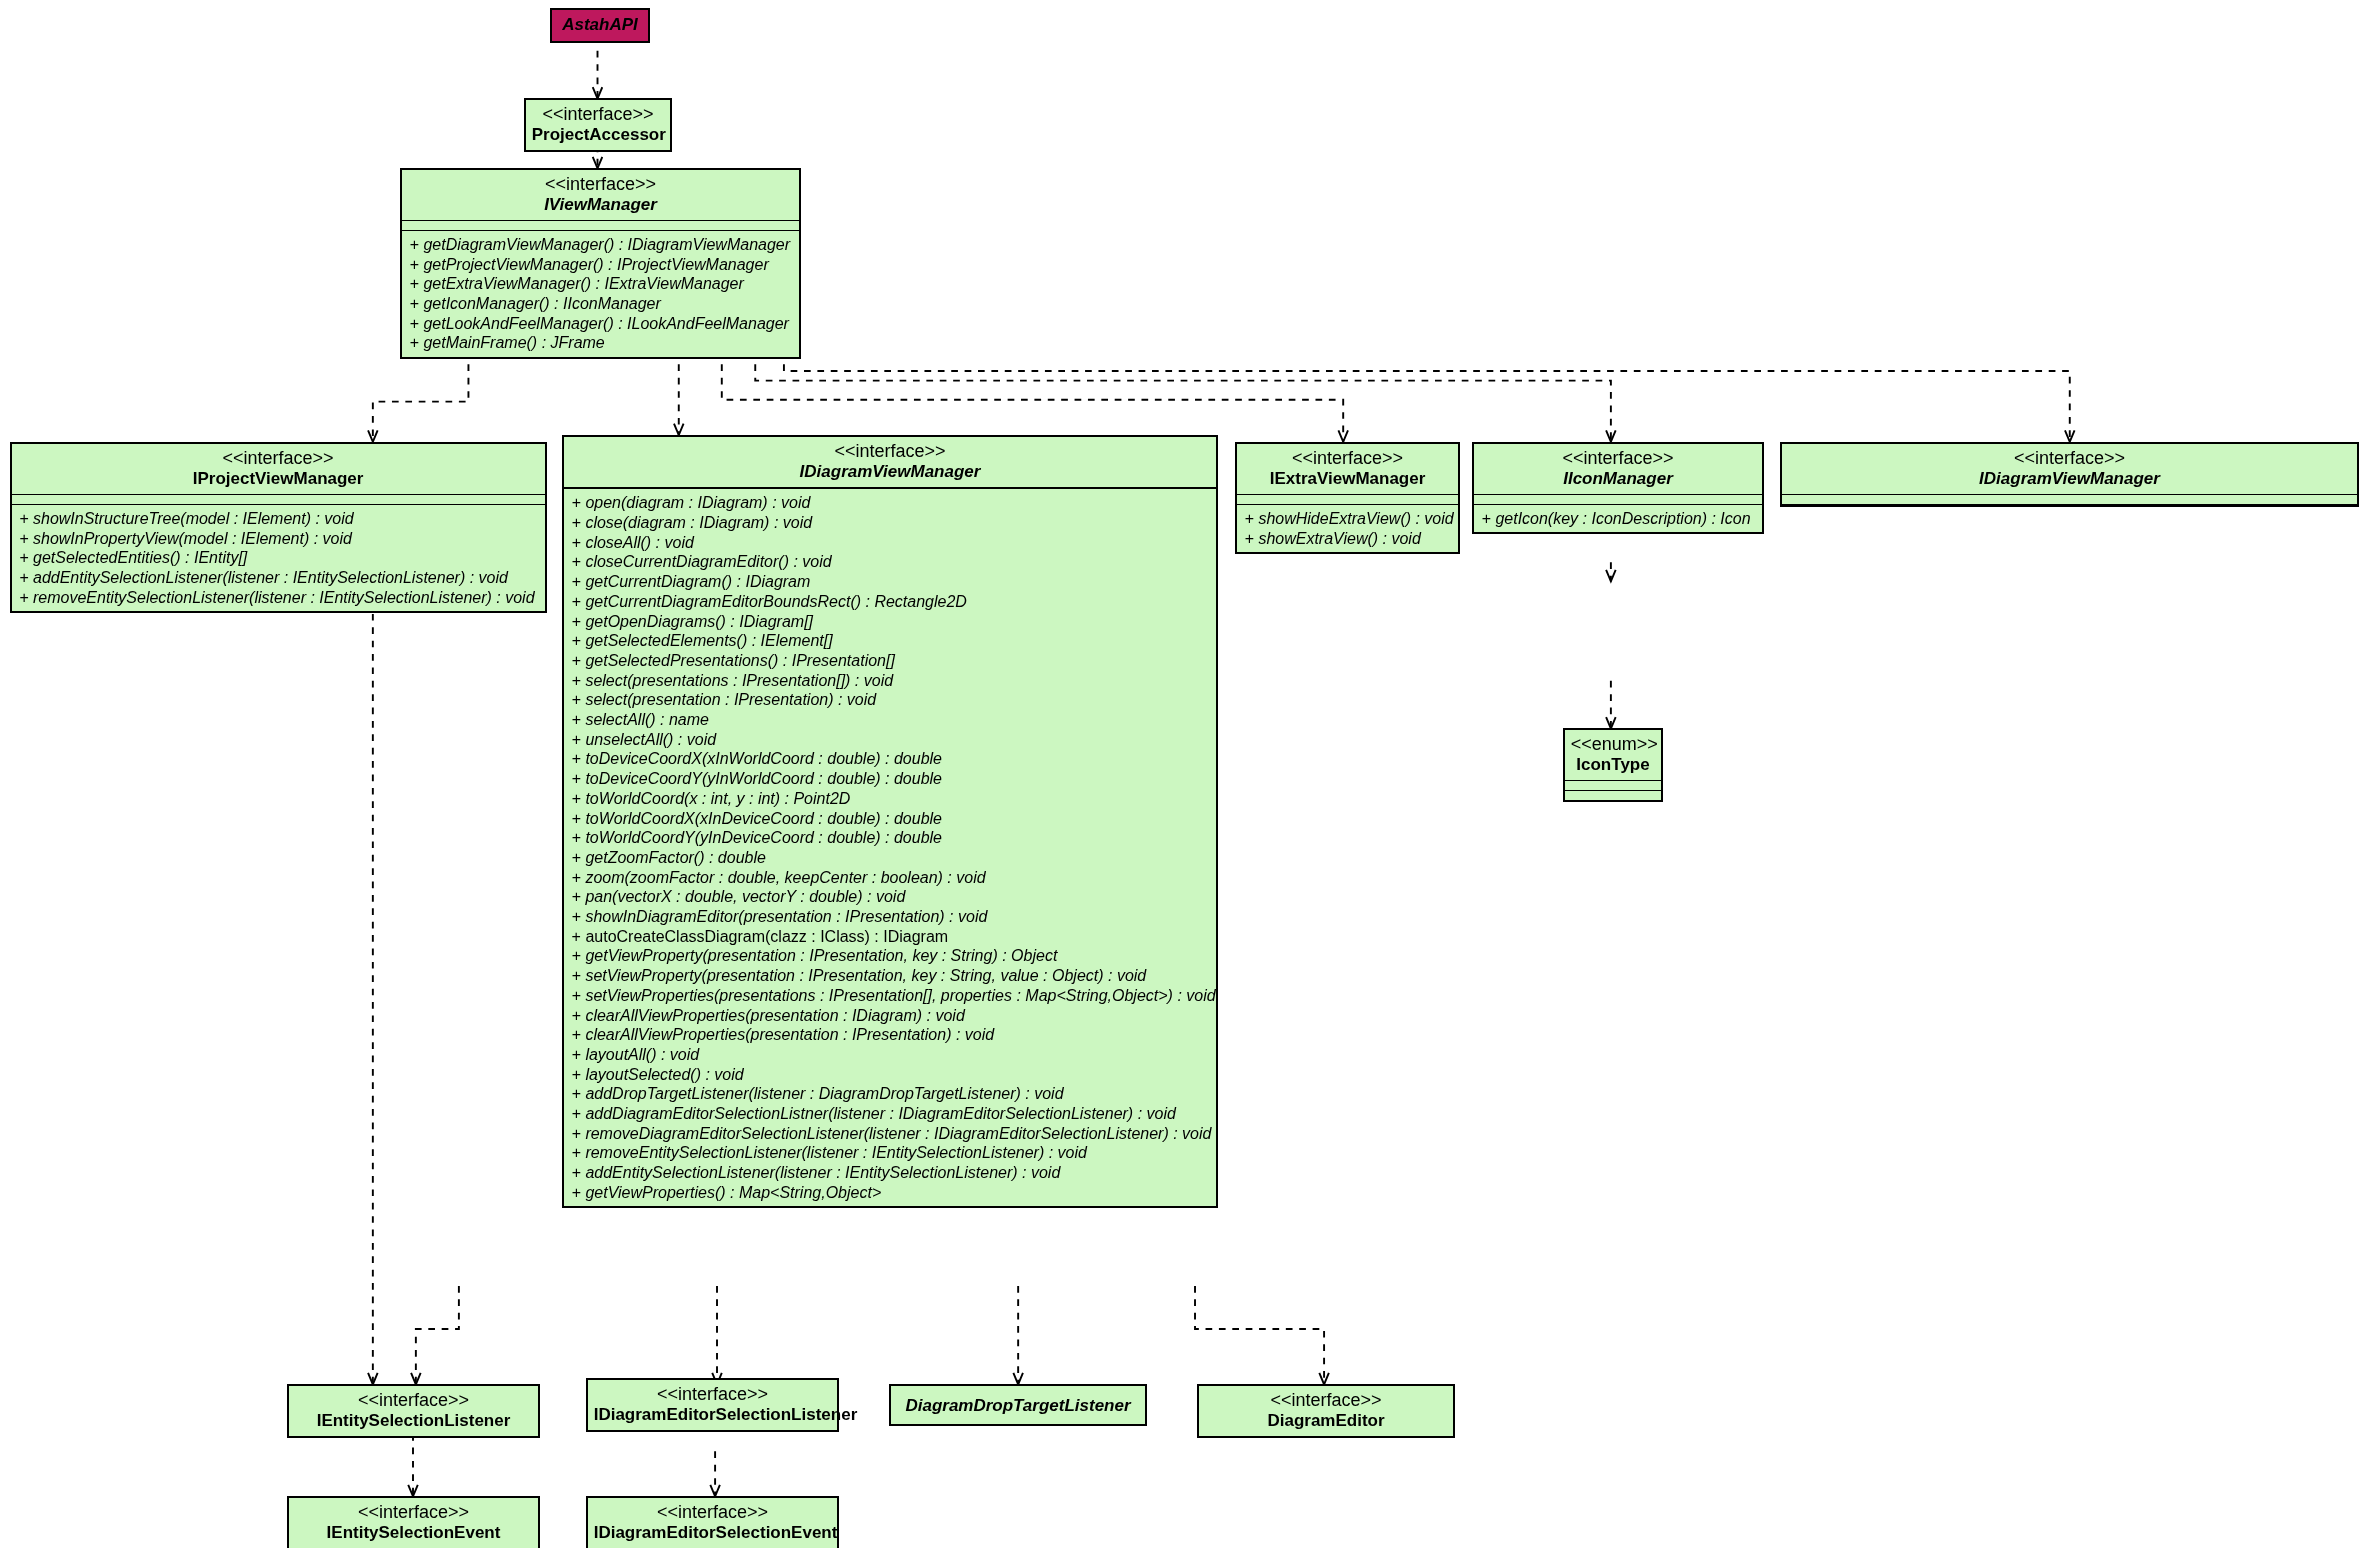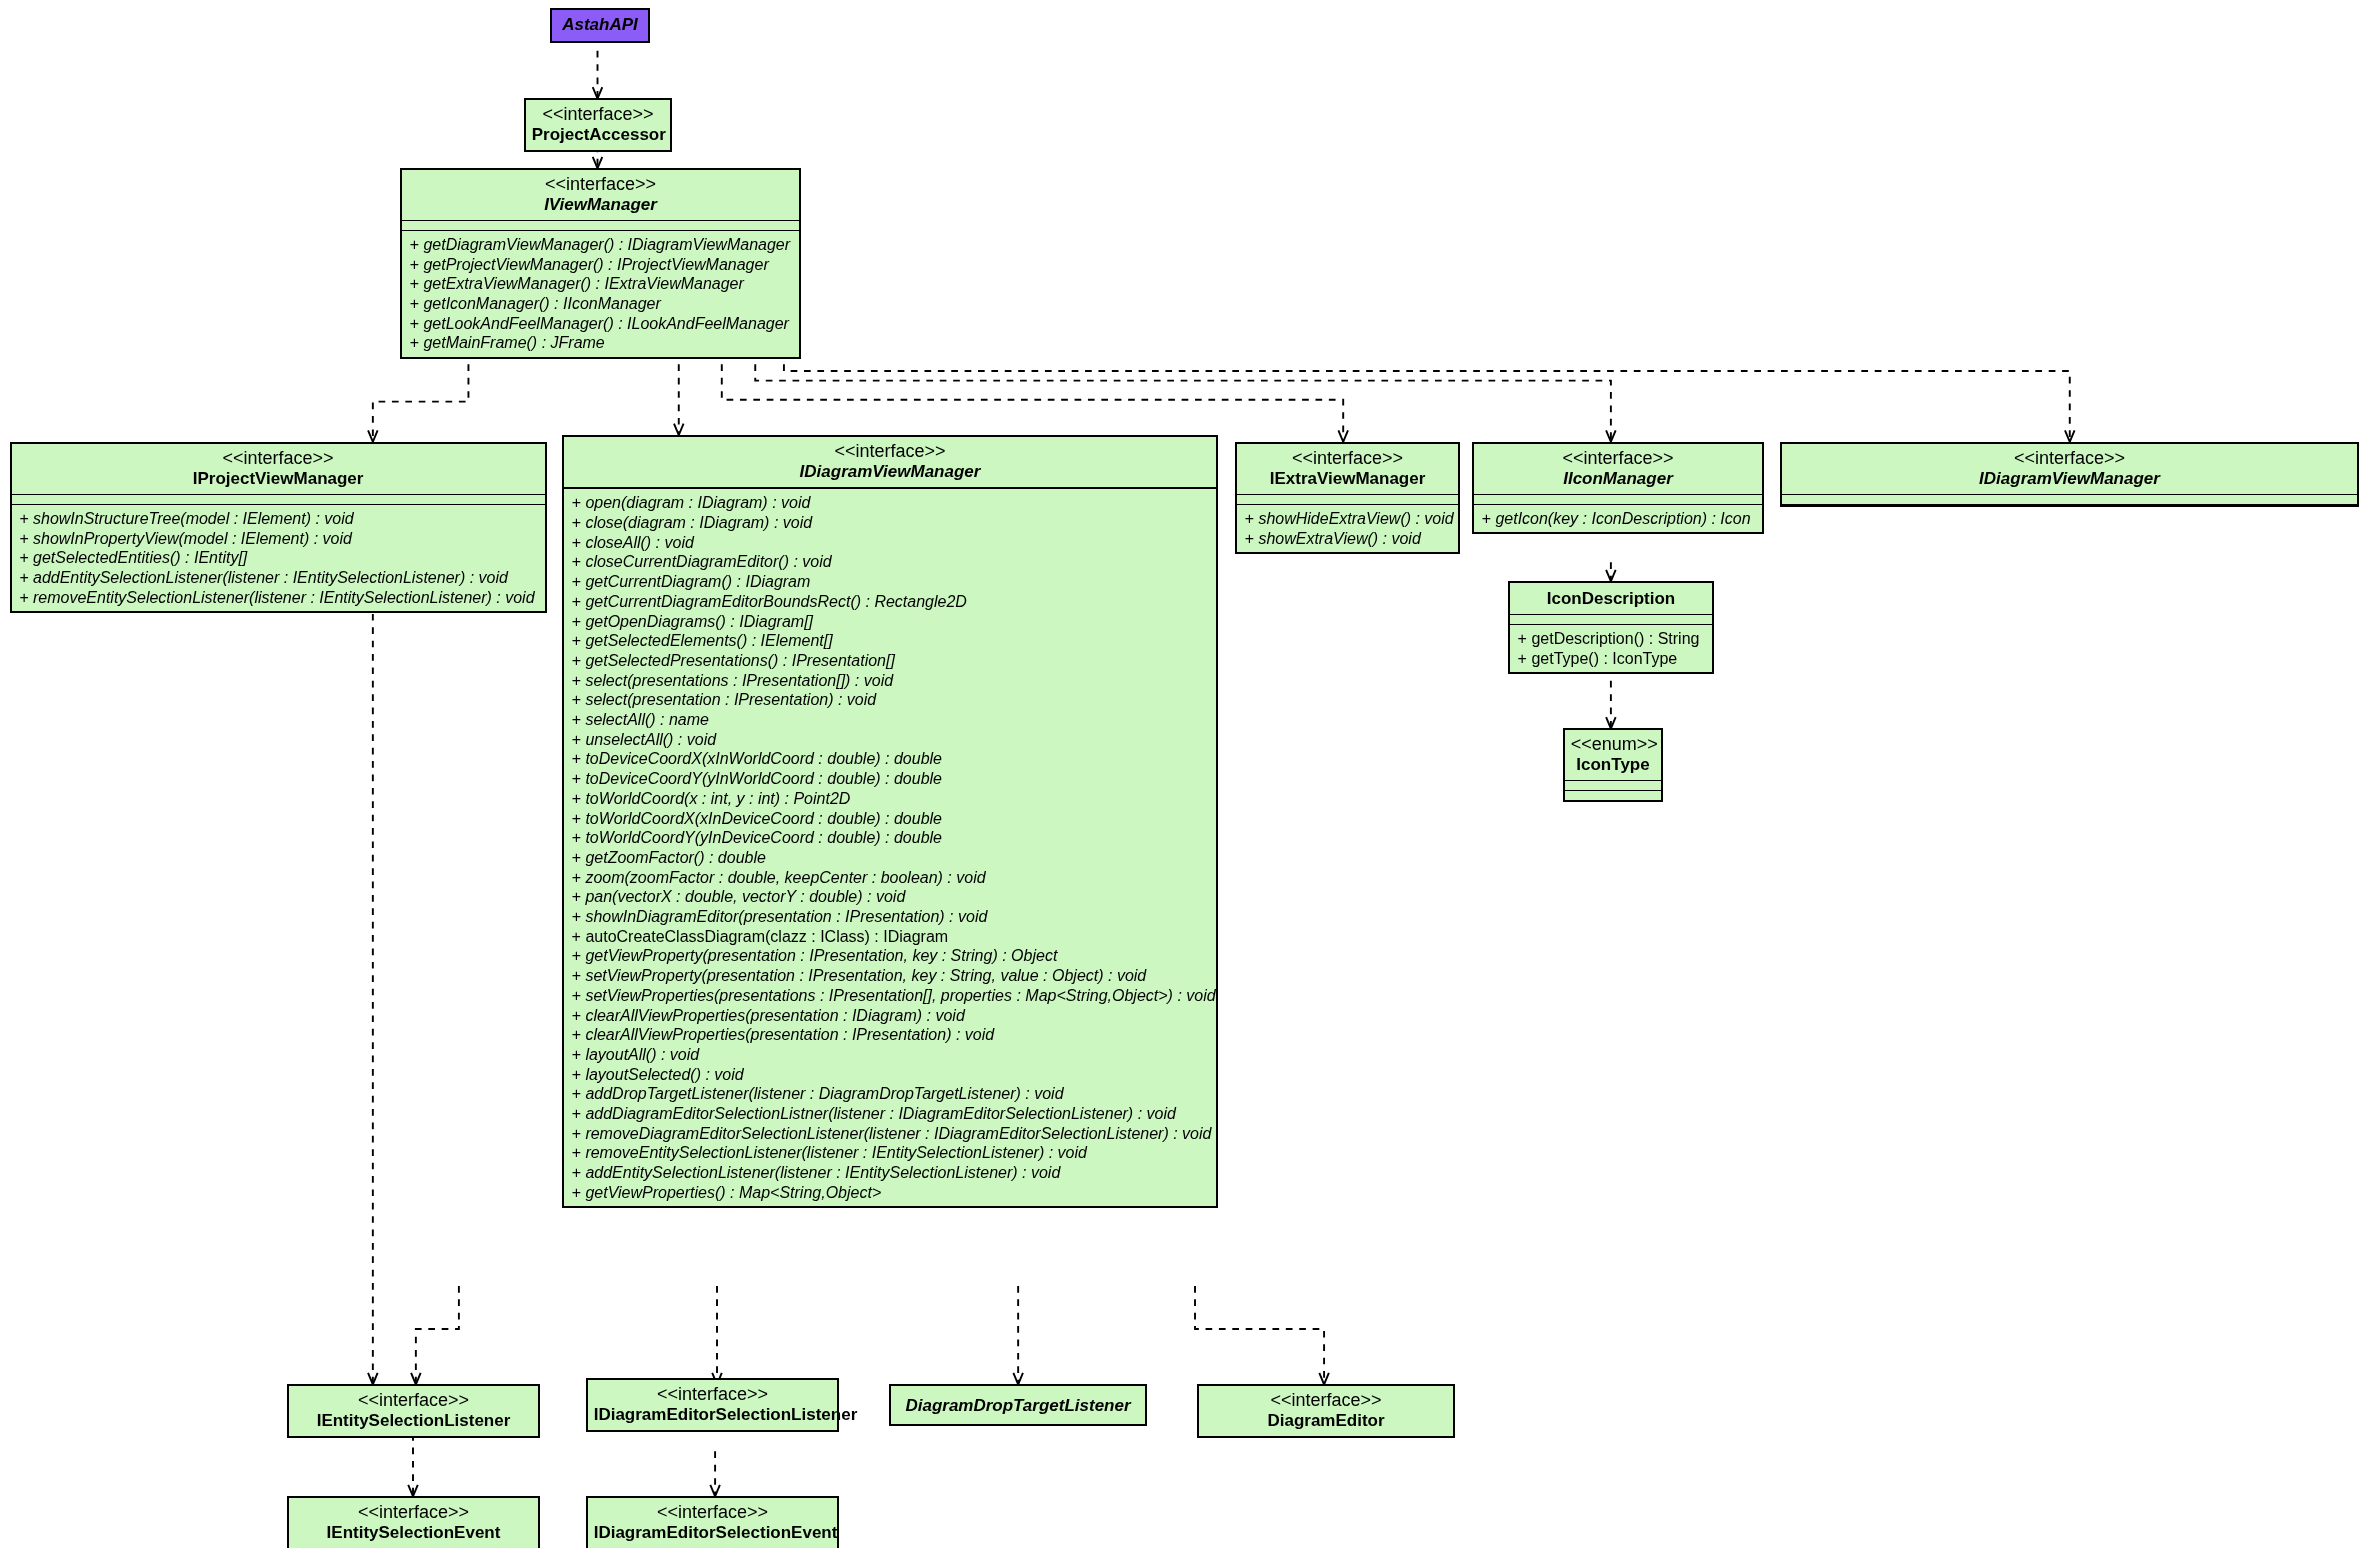--- a/index.html
+++ b/index.html
@@ -29,21 +29,21 @@
     z-index: 1;
   }
   .uml-class {
     position: absolute;
     box-sizing: border-box;
     border: 2.9px solid #000000;
     background: #ccf7c1;
     z-index: 2;
   }
   .uml-class.yellow {
-    background: #8b5cf6;
+    background: #be185d;
   }
   .compartment {
     box-sizing: border-box;
     padding: 2.9px 0 2.9px 0;
   }
   .compartment.head {
     text-align: center;
     padding: 4.8px 5.7px 5.7px 5.7px;
   }
   .sep {
@@ -263,32 +263,20 @@
   <div class="uml-class" style="left:1780px; top:442px; width:579px;">
     <div class="compartment head">
       <div class="stereotype">&lt;&lt;interface&gt;&gt;</div>
       <div class="cname italic">IDiagramViewManager</div>
     </div>
     <div class="sep"></div>
     <div class="compartment empty-comp"></div>
     <div class="sep-thin"></div>
   </div>
 
-  <div class="uml-class" style="left:1508px; top:581px; width:206px;">
-    <div class="compartment head">
-      <div class="cname">IconDescription</div>
-    </div>
-    <div class="sep"></div>
-    <div class="compartment empty-comp"></div>
-    <div class="sep-thin"></div>
-    <div class="compartment members">
-      <div class="member plain">+ getDescription() : String</div>
-      <div class="member plain">+ getType() : IconType</div>
-    </div>
-  </div>
 
   <div class="uml-class" style="left:1563px; top:728px; width:100px;">
     <div class="compartment head">
       <div class="stereotype">&lt;&lt;enum&gt;&gt;</div>
       <div class="cname">IconType</div>
     </div>
     <div class="sep"></div>
     <div class="compartment empty-comp"></div>
     <div class="sep-thin"></div>
     <div class="compartment empty-comp"></div>

